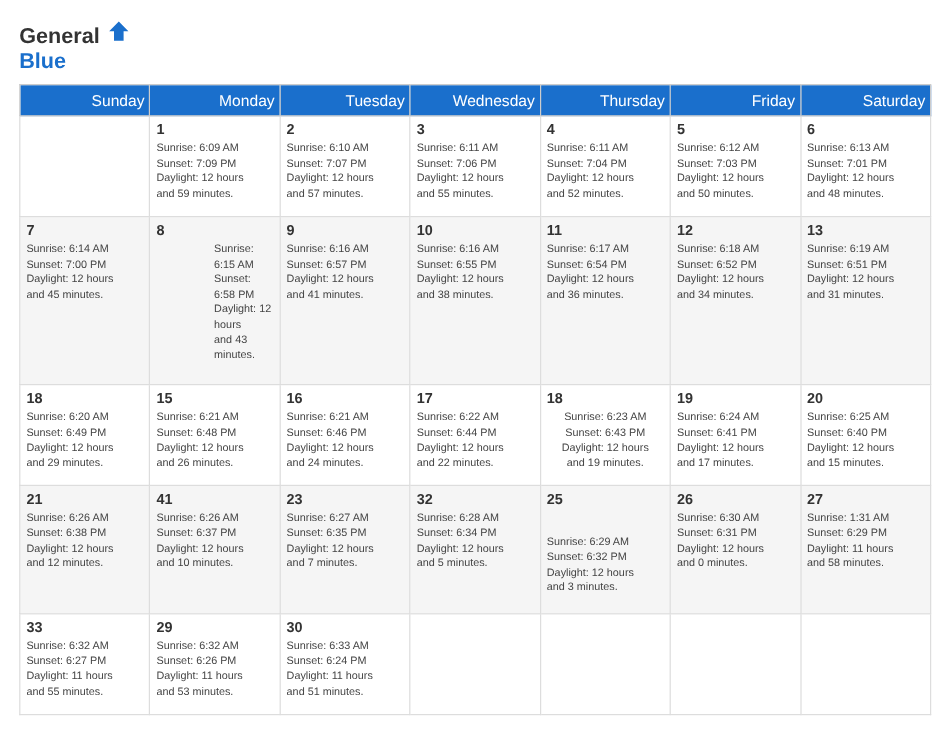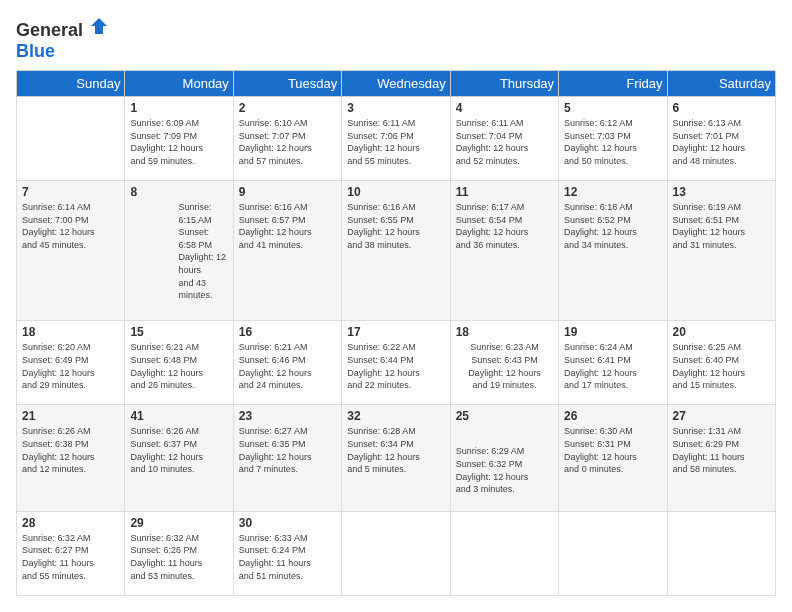--- a/index.html
+++ b/index.html
@@ -323,21 +323,21 @@
           <td>
             <span class="day-number">27</span>
             <div class="day-info" style="white-space: pre-line;">Sunrise: 1:31 AM
 Sunset: 6:29 PM
 Daylight: 11 hours
 and 58 minutes.</div>
           </td>
         </tr>
         <tr>
           <td>
-            <span class="day-number">28</span>
+            <span class="day-number">33</span>
             <div class="day-info" style="white-space: pre-line;">Sunrise: 6:32 AM
 Sunset: 6:27 PM
 Daylight: 11 hours
 and 55 minutes.</div>
           </td>
           <td>
             <span class="day-number">29</span>
             <div class="day-info" style="white-space: pre-line;">Sunrise: 6:32 AM
 Sunset: 6:26 PM
 Daylight: 11 hours

